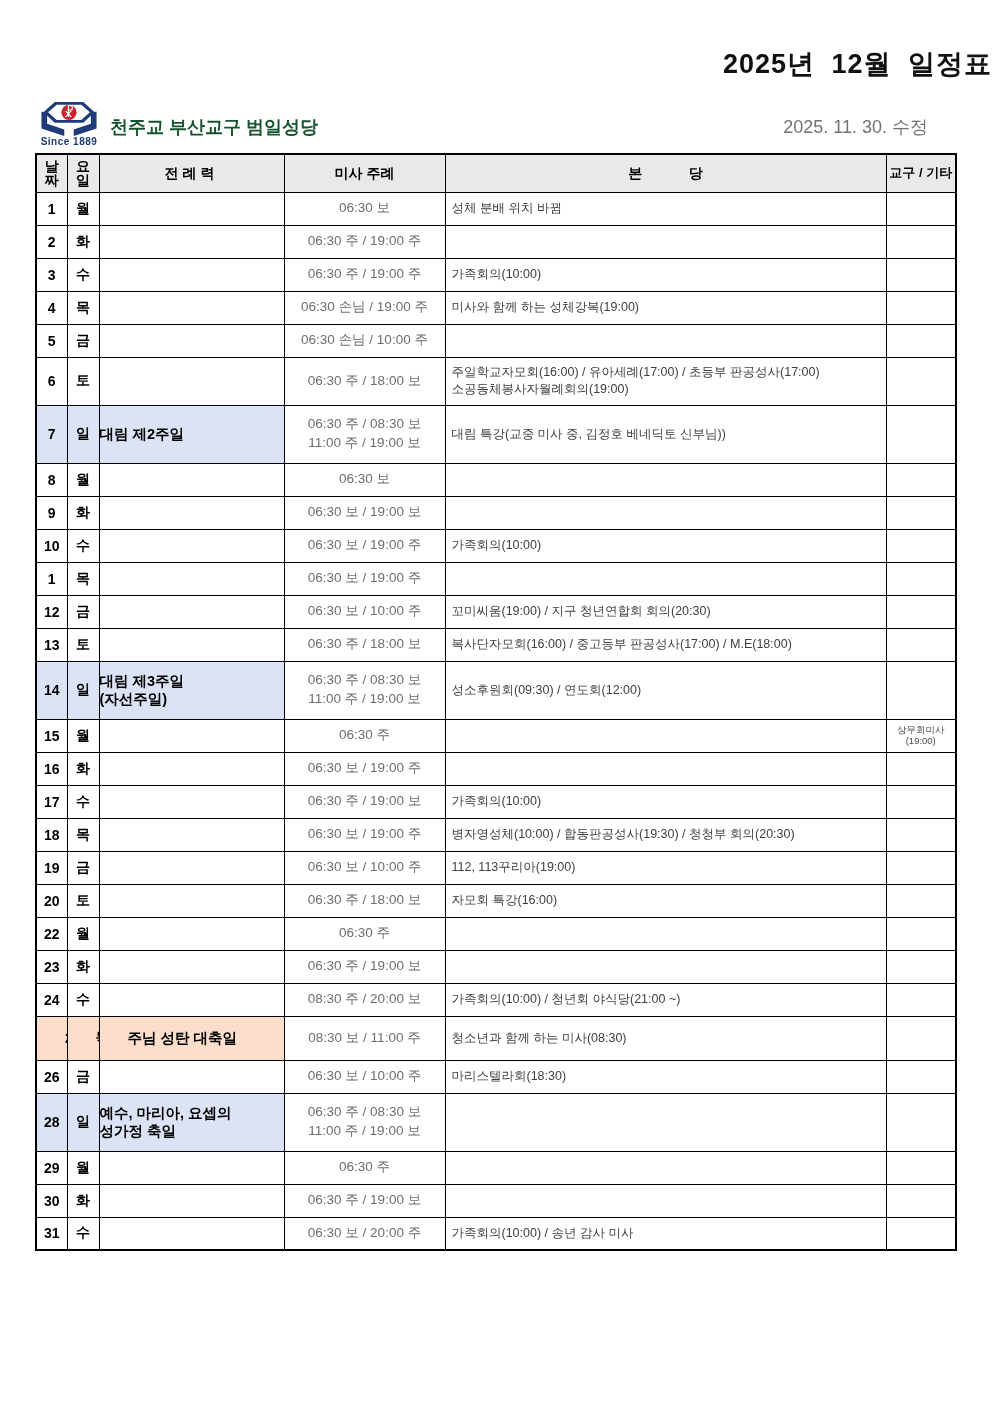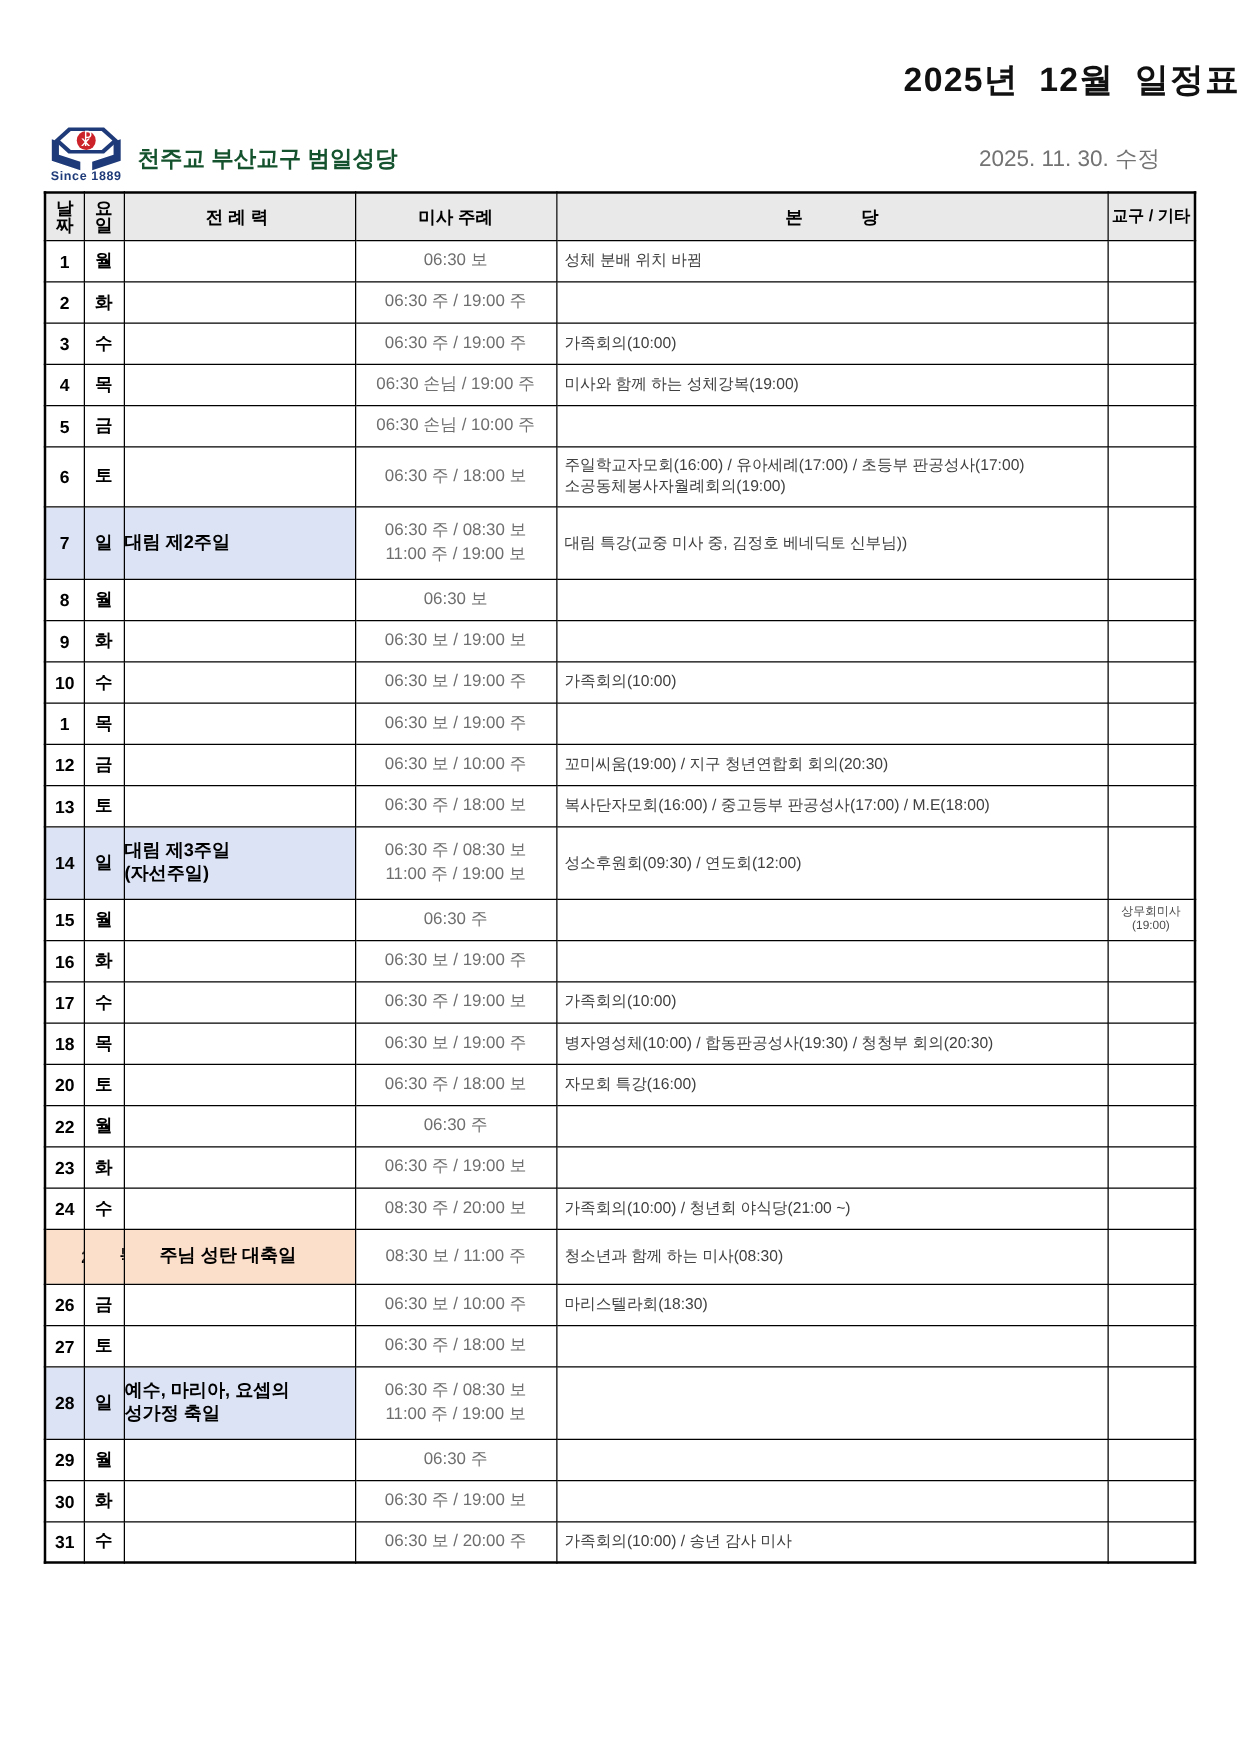--- a/index.html
+++ b/index.html
@@ -228,20 +228,28 @@
         </tr>
         <tr>
           <td class="td-day">18</td>
           <td class="td-dow">목</td>
           <td class="td-feast"></td>
           <td class="td-mass">06:30 보 / 19:00 주</td>
           <td class="td-parish">병자영성체(10:00) / 합동판공성사(19:30) / 청청부 회의(20:30)</td>
           <td class="td-etc"></td>
         </tr>
         <tr>
+          <td class="td-day">19</td>
+          <td class="td-dow">금</td>
+          <td class="td-feast"></td>
+          <td class="td-mass">06:30 보 / 10:00 주</td>
+          <td class="td-parish">112, 113꾸리아(19:00)</td>
+          <td class="td-etc"></td>
+        </tr>
+        <tr>
           <td class="td-day">20</td>
           <td class="td-dow">토</td>
           <td class="td-feast"></td>
           <td class="td-mass">06:30 주 / 18:00 보</td>
           <td class="td-parish">자모회 특강(16:00)</td>
           <td class="td-etc"></td>
         </tr>
         <tr>
           <td class="td-day">22</td>
           <td class="td-dow">월</td>
@@ -273,28 +281,20 @@
           <td class="td-mass">08:30 보 / 11:00 주</td>
           <td class="td-parish">청소년과 함께 하는 미사(08:30)</td>
           <td class="td-etc"></td>
         </tr>
         <tr>
           <td class="td-day">26</td>
           <td class="td-dow">금</td>
           <td class="td-feast"></td>
           <td class="td-mass">06:30 보 / 10:00 주</td>
           <td class="td-parish">마리스텔라회(18:30)</td>
-          <td class="td-etc"></td>
-        </tr>
-        <tr>
-          <td class="td-day">27</td>
-          <td class="td-dow">토</td>
-          <td class="td-feast"></td>
-          <td class="td-mass">06:30 주 / 18:00 보</td>
-          <td class="td-parish"></td>
           <td class="td-etc"></td>
         </tr>
         <tr class="row-xl">
           <td class="td-day hl-advent">28</td>
           <td class="td-dow hl-advent">일</td>
           <td class="td-feast hl-advent">예수, 마리아, 요셉의
 성가정 축일</td>
           <td class="td-mass">06:30 주 / 08:30 보
 11:00 주 / 19:00 보</td>
           <td class="td-parish"></td>

